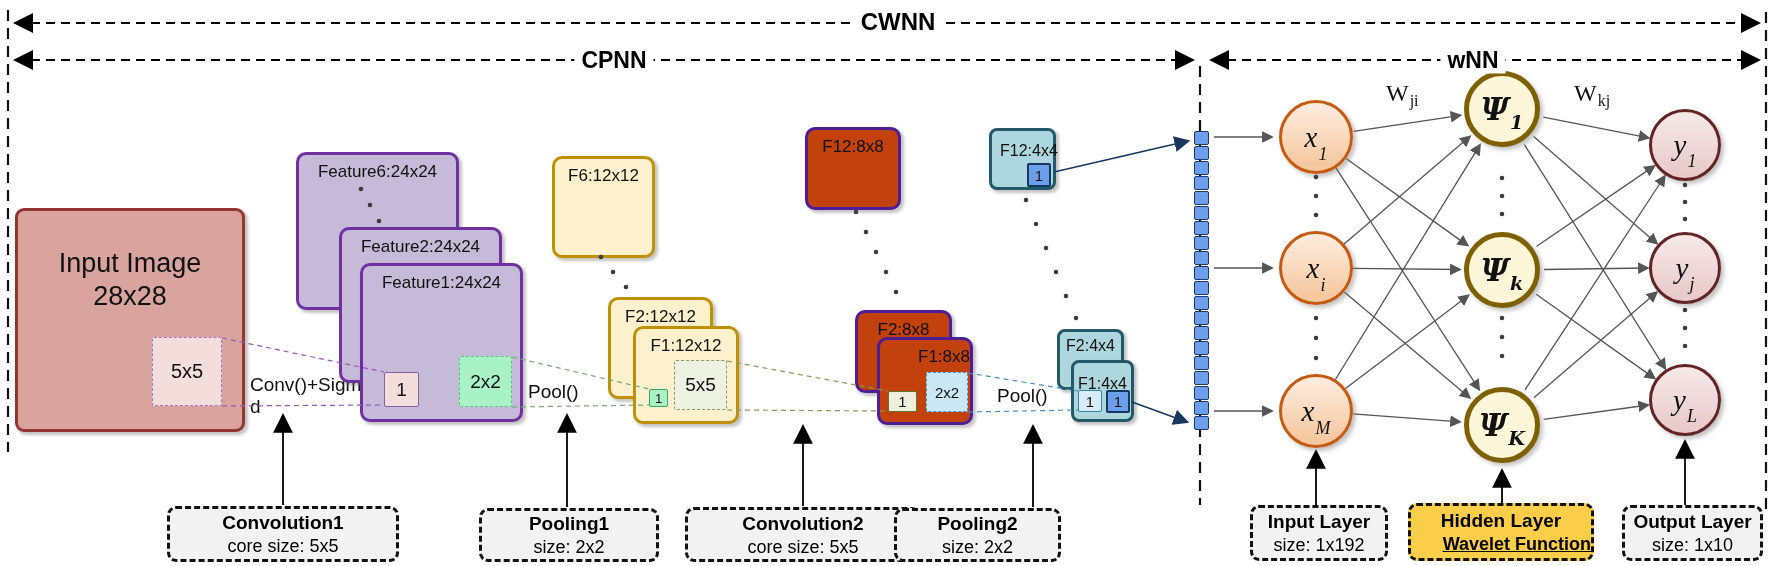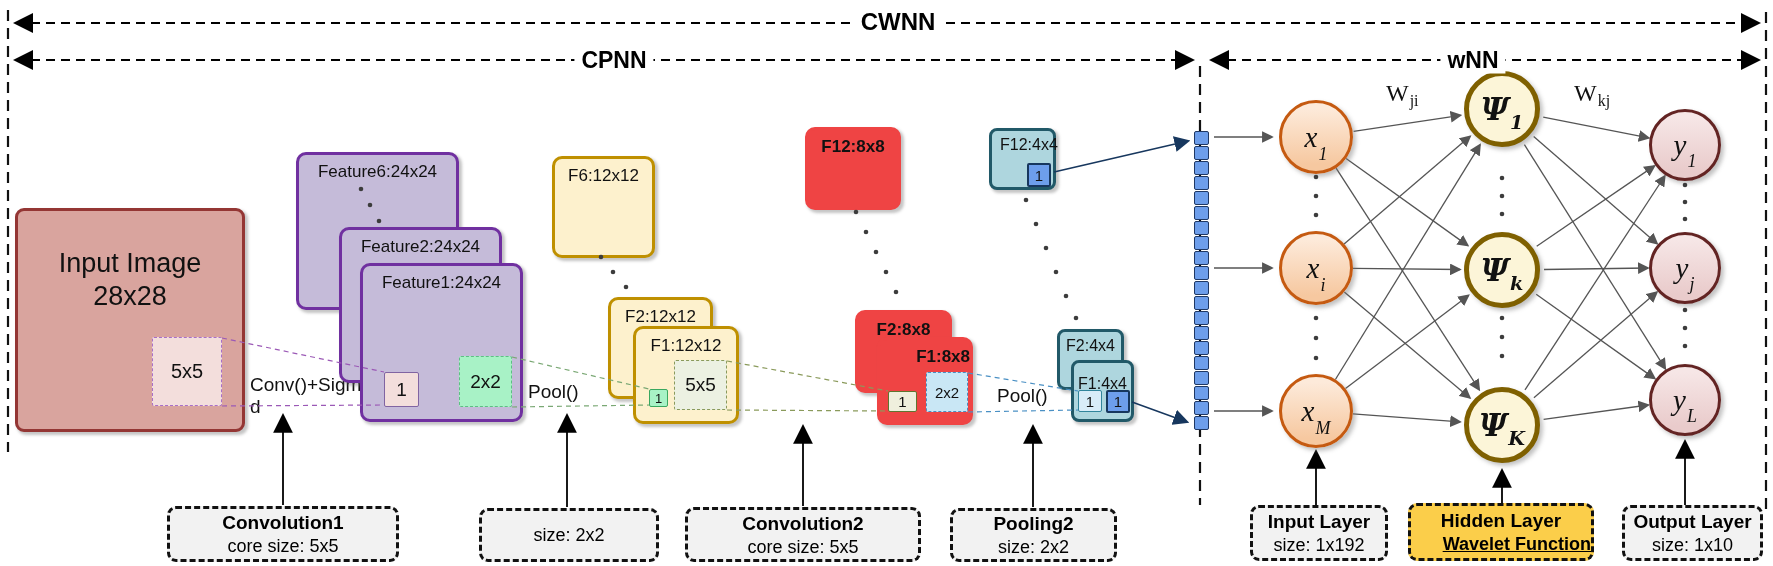--- a/index.html
+++ b/index.html
@@ -9,21 +9,21 @@
   #svg-under{z-index:1;}
   #svg-over{z-index:4;}
 
   .oplabel{position:absolute;z-index:0;font-size:19px;line-height:22px;color:#111;white-space:pre;}
 
   .box{position:absolute;z-index:2;box-sizing:border-box;border-radius:10px;text-align:center;
        box-shadow:2.5px 2.5px 3px rgba(110,110,110,.4);}
   .box .boxlbl{display:block;padding-top:7px;font-size:17px;color:#111;}
   .purple{background:#c5bbd9;border:3px solid #7030a0;}
   .yellow{background:#fdf1cd;border:3px solid #bf9000;}
-  .green{background:#ef4444;border:3px solid #ef4444;font-weight:bold;}
+  .green{background:#c2410c;border:3px solid #4c1d95;}
   .teal{background:#aed6de;border:3px solid #215968;border-radius:8px;}
   .inputimg{background:#d9a49e;border:3.5px solid #943634;border-radius:9px;}
   .inputimg .imglbl{display:block;padding-top:36px;font-size:27px;line-height:33px;color:#111;}
 
   .inner{position:absolute;z-index:2;box-sizing:border-box;display:flex;align-items:center;
          justify-content:center;font-size:19px;color:#111;border-radius:2px;}
   .d-purple{background:#f3dedc;border:1.6px dashed #a86fc9;}
   .s-purple{background:#f3dedc;border:1.6px solid #8064a2;}
   .d-green{background:#a8f2c6;border:1.6px dashed #5fbd85;}
   .s-green{background:#a8f2c6;border:1.6px solid #3aa860;}
@@ -165,21 +165,21 @@
   <div class="box green" style="left:855px;top:310px;width:97px;height:83px;">
     <span class="boxlbl">F2:8x8</span>
   </div>
   <div class="box green" style="left:877px;top:337px;width:96px;height:88px;text-align:right;">
     <span class="boxlbl">F1:8x8</span>
   </div>
   <div class="inner s-olive" style="left:888px;top:391px;width:29px;height:21px;font-size:15px;">1</div>
   <div class="inner d-blue" style="left:926px;top:372px;width:42px;height:40px;font-size:15px;">2x2</div>
 
   <div class="box teal" style="left:989px;top:128px;width:67px;height:62px;">
-    <span class="boxlbl" style="font-size:16px;padding-top:5px;text-align:left;padding-left:8px;">F12:4x4</span>
+    <span class="boxlbl" style="font-size:16px;padding-top:11px;text-align:left;padding-left:8px;">F12:4x4</span>
   </div>
   <div class="inner s-dblue" style="left:1027px;top:163px;width:24px;height:24px;font-size:15px;">1</div>
   <div class="box teal" style="left:1057px;top:329px;width:67px;height:61px;">
     <span class="boxlbl" style="font-size:16px;padding-top:5px;">F2:4x4</span>
   </div>
   <div class="box teal" style="left:1071px;top:360px;width:63px;height:62px;">
     <span class="boxlbl" style="font-size:16px;padding-top:12px;">F1:4x4</span>
   </div>
   <div class="inner s-lblue" style="left:1078px;top:390px;width:24px;height:22px;font-size:15px;">1</div>
   <div class="inner s-dblue" style="left:1106px;top:390px;width:24px;height:23px;font-size:15px;">1</div>
@@ -251,27 +251,28 @@
   </div>
   <div class="wlabel" style="left:1574px;top:80px;">
     <span>W</span><span class="nsub">kj</span>
   </div>
 
   <div class="legend" style="left:167px;top:506px;width:232px;height:56px;">
     <span class="ltitle">Convolution1</span>
     <span class="lsub">core size: 5x5</span>
   </div>
   <div class="legend" style="left:479px;top:508px;width:180px;height:54px;">
+    <span class="ltitle">Pooling1</span>
     <span class="lsub">size: 2x2</span>
   </div>
   <div class="legend" style="left:685px;top:507px;width:236px;height:55px;">
     <span class="ltitle">Convolution2</span>
     <span class="lsub">core size: 5x5</span>
   </div>
-  <div class="legend" style="left:950px;top:508px;width:167px;height:54px;">
+  <div class="legend" style="left:894px;top:508px;width:167px;height:54px;">
     <span class="ltitle">Pooling2</span>
     <span class="lsub">size: 2x2</span>
   </div>
   <div class="legend" style="left:1250px;top:505px;width:138px;height:56px;align-items:center;">
     <span class="ltitle">Input Layer</span>
     <span class="lsub">size: 1x192</span>
   </div>
   <div class="legend legend-hidden" style="left:1408px;top:503px;width:186px;height:58px;">
     <span class="ltitle">Hidden Layer</span>
     <span class="lsub">Wavelet Function</span>

